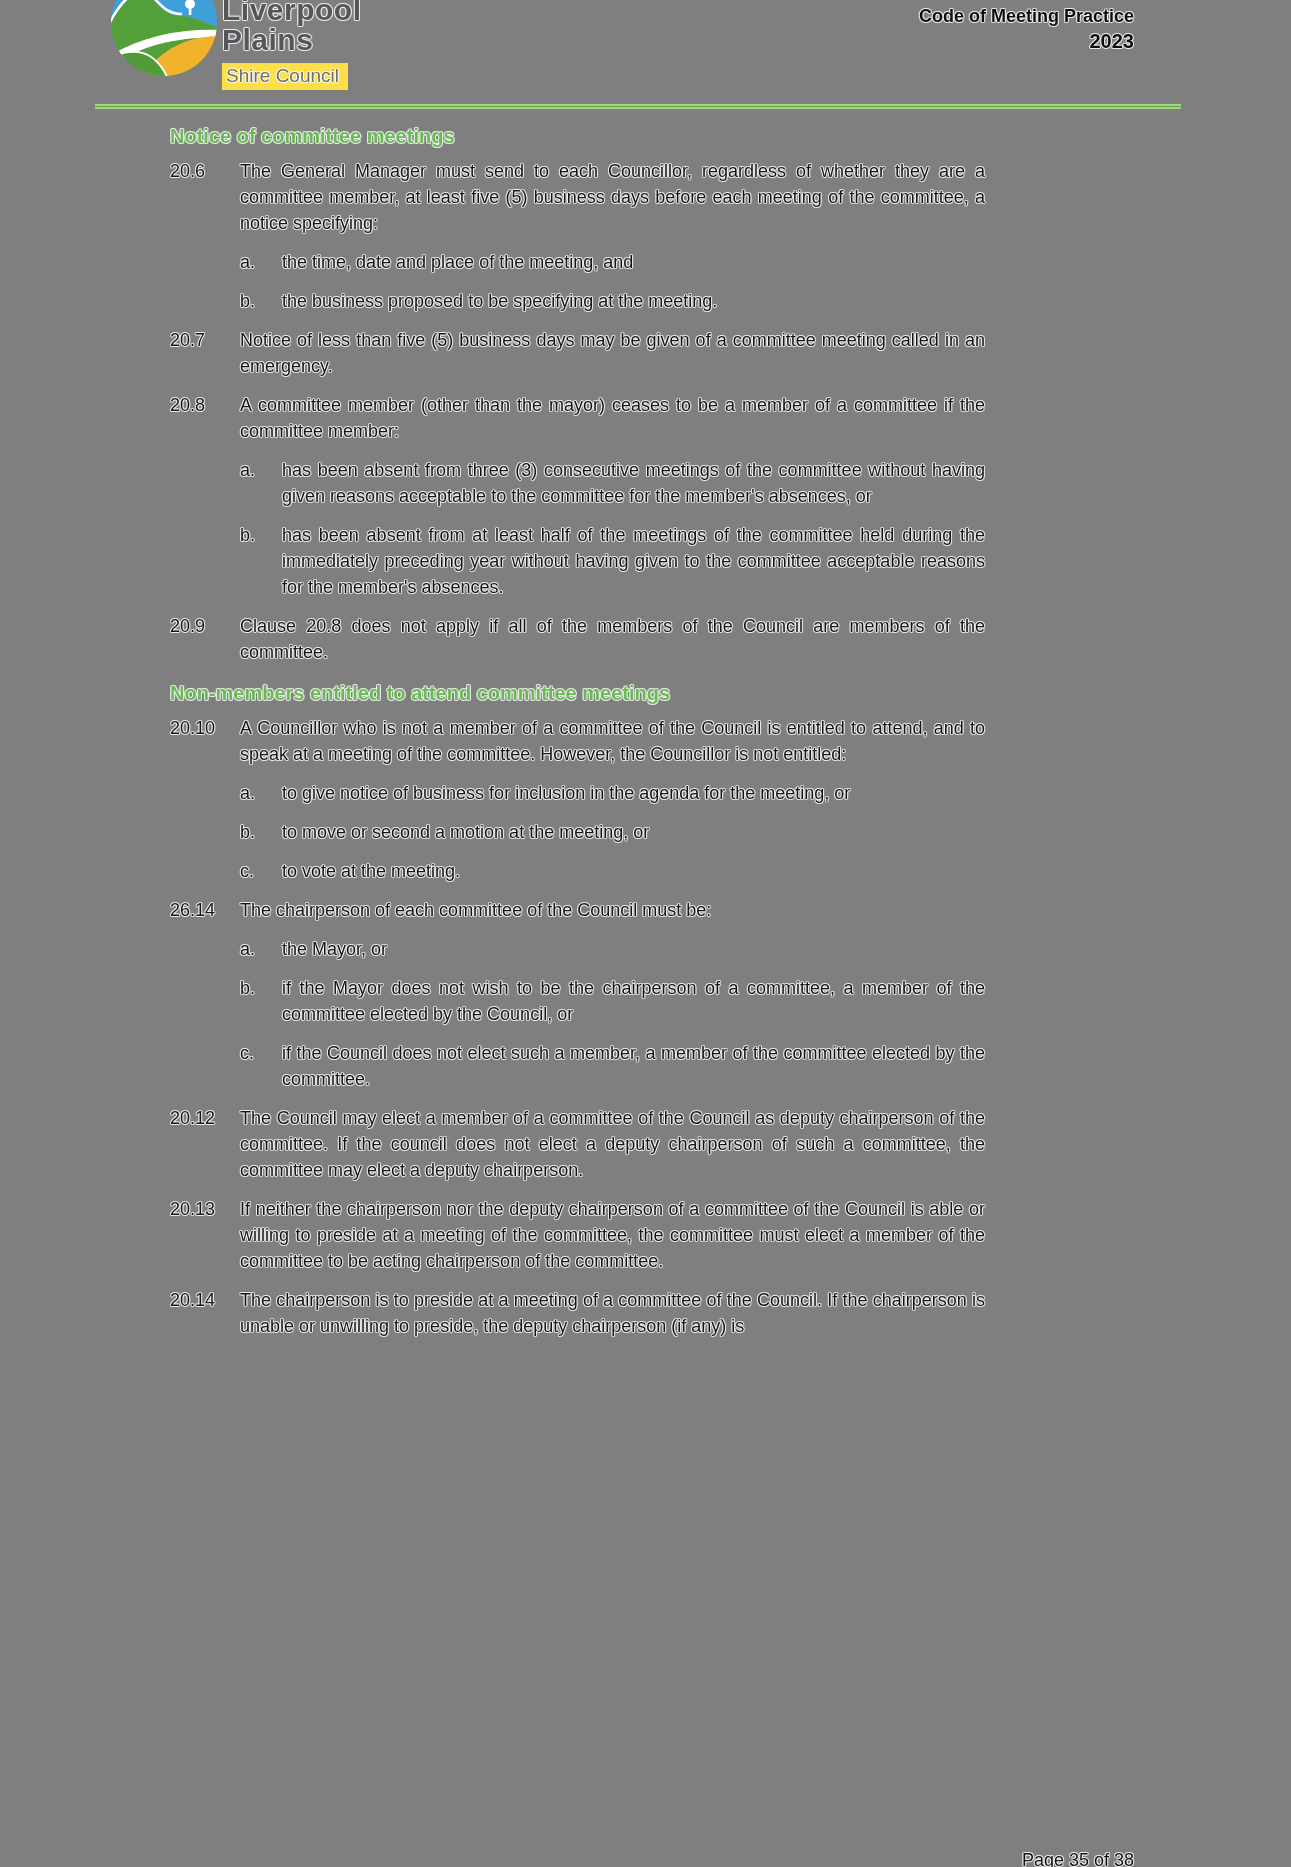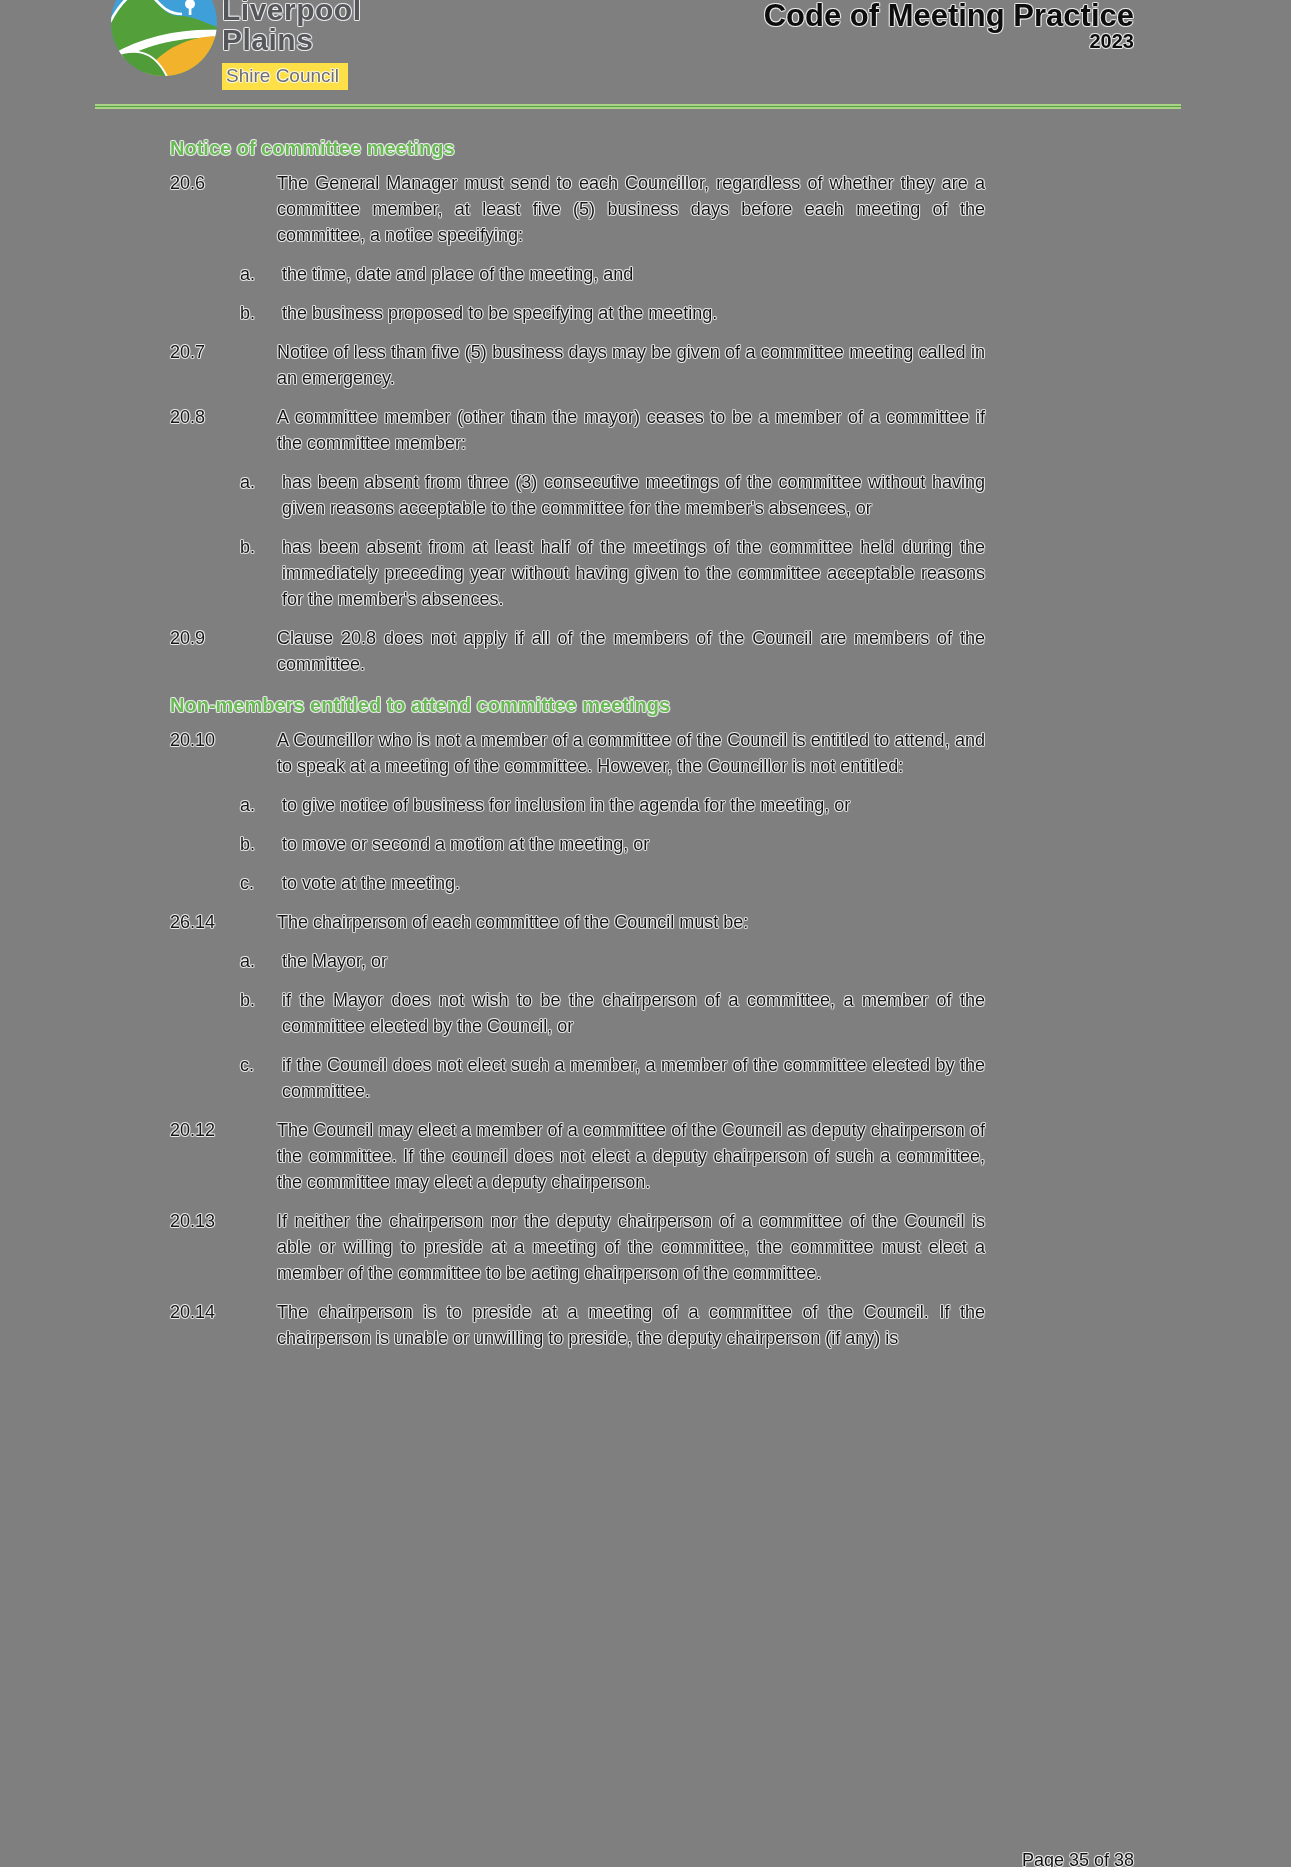--- a/index.html
+++ b/index.html
@@ -20,32 +20,32 @@
     position:absolute; left:111px; top:-30px; width:106px; height:106px;
     border-radius:50%; overflow:hidden;
   }
   .logo-text { position:absolute; left:222px; top:-5px; }
   .logo-line { font-size:30px; font-weight:bold; color:#54565a; line-height:30px; letter-spacing:.5px; }
   .logo-sub {
     display:inline-block; margin-top:8px; background:#fde047; color:#6d6e71;
     font-size:19px; line-height:22px; padding:2px 9px 3px 4px;
   }
   .header-right { position:absolute; right:114px; top:2px; text-align:right; }
-  .header-title { font-size:31px; font-weight:bold; color:#0d0d0d; line-height:28px; }
+  .header-title { font-size:18px; font-weight:bold; color:#0d0d0d; line-height:28px; }
   .header-year  { font-size:20px; font-weight:bold; color:#0d0d0d; }
   .rule {
     position:absolute; left:95px; top:104px; width:1086px; height:5px;
     box-sizing:border-box; background:#57a23d;
     border-top:2px solid #a9d386; border-bottom:2px solid #a9d386;
   }
   
-  .content { position:absolute; left:170px; top:136px; width:815px; font-size:18px; line-height:26px; }
+  .content { position:absolute; left:170px; top:124px; width:815px; font-size:18px; line-height:26px; }
   .sh { font-size:20px; line-height:24px; font-weight:bold; color:#69b955; margin:16px 0 10px 0; }
   .sh:first-child { margin-top:0; }
-  .clause { display:flex; margin:0 0 13px 0;gap:37px; }
+  .clause { display:flex; margin:0 0 13px 0; }
   .cnum   { flex:0 0 70px; }
   .ctext  { margin:0; width:745px; text-align:justify; }
   .sub    { display:flex; margin:0 0 13px 0; padding-left:70px; }
   .slet   { flex:0 0 42px; }
   .stext  { margin:0; width:703px; text-align:justify; }
   
   .footer { position:absolute; right:114px; top:1850px; font-size:18px; color:#111; }
 </style>
 </head>
 <body>

